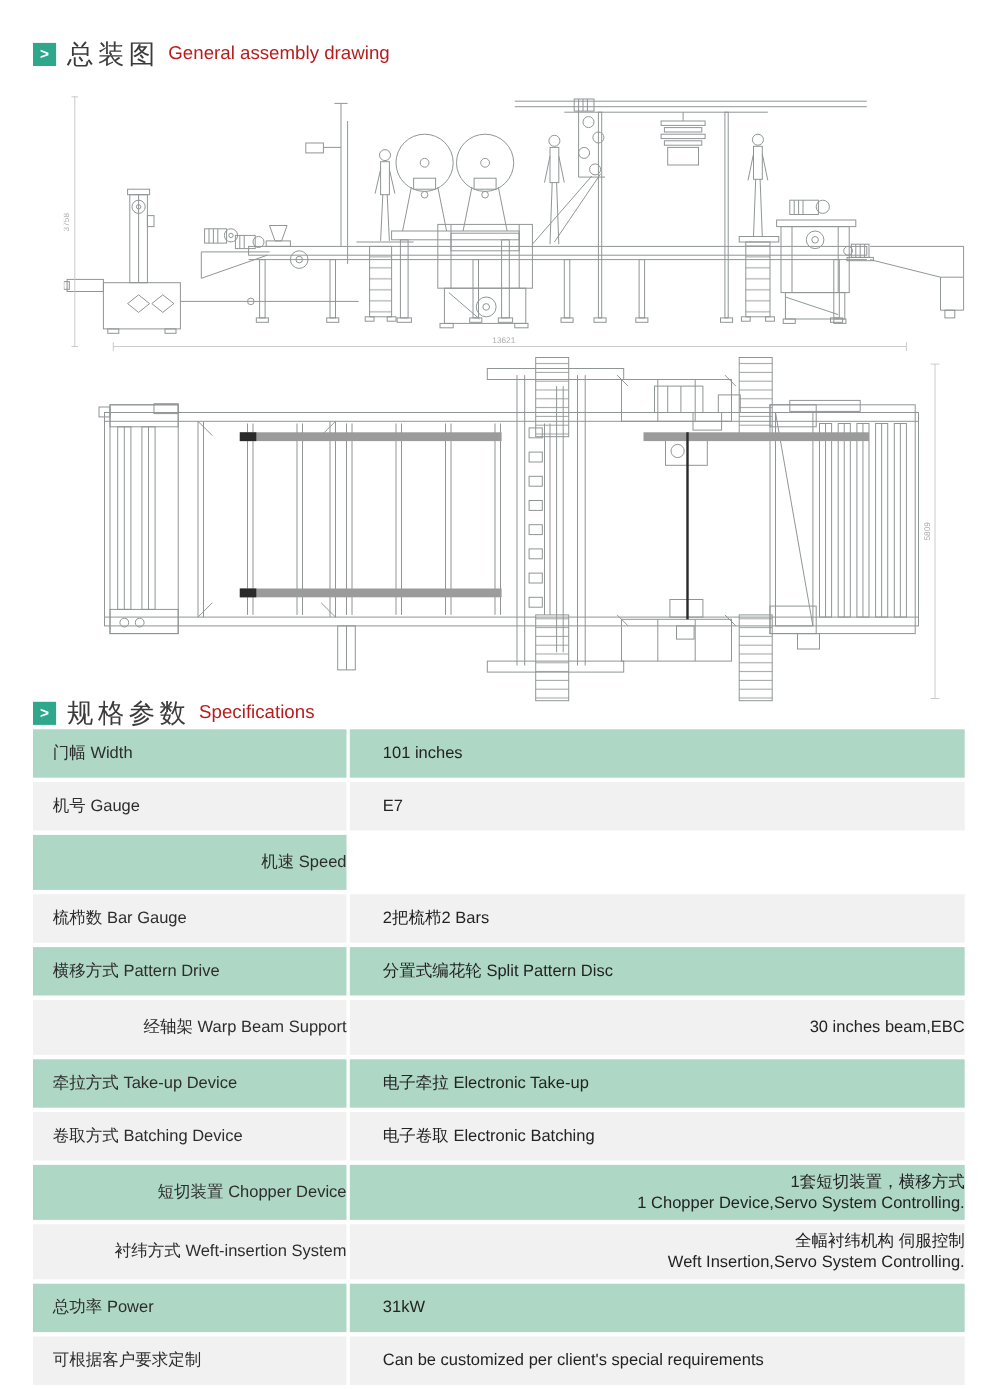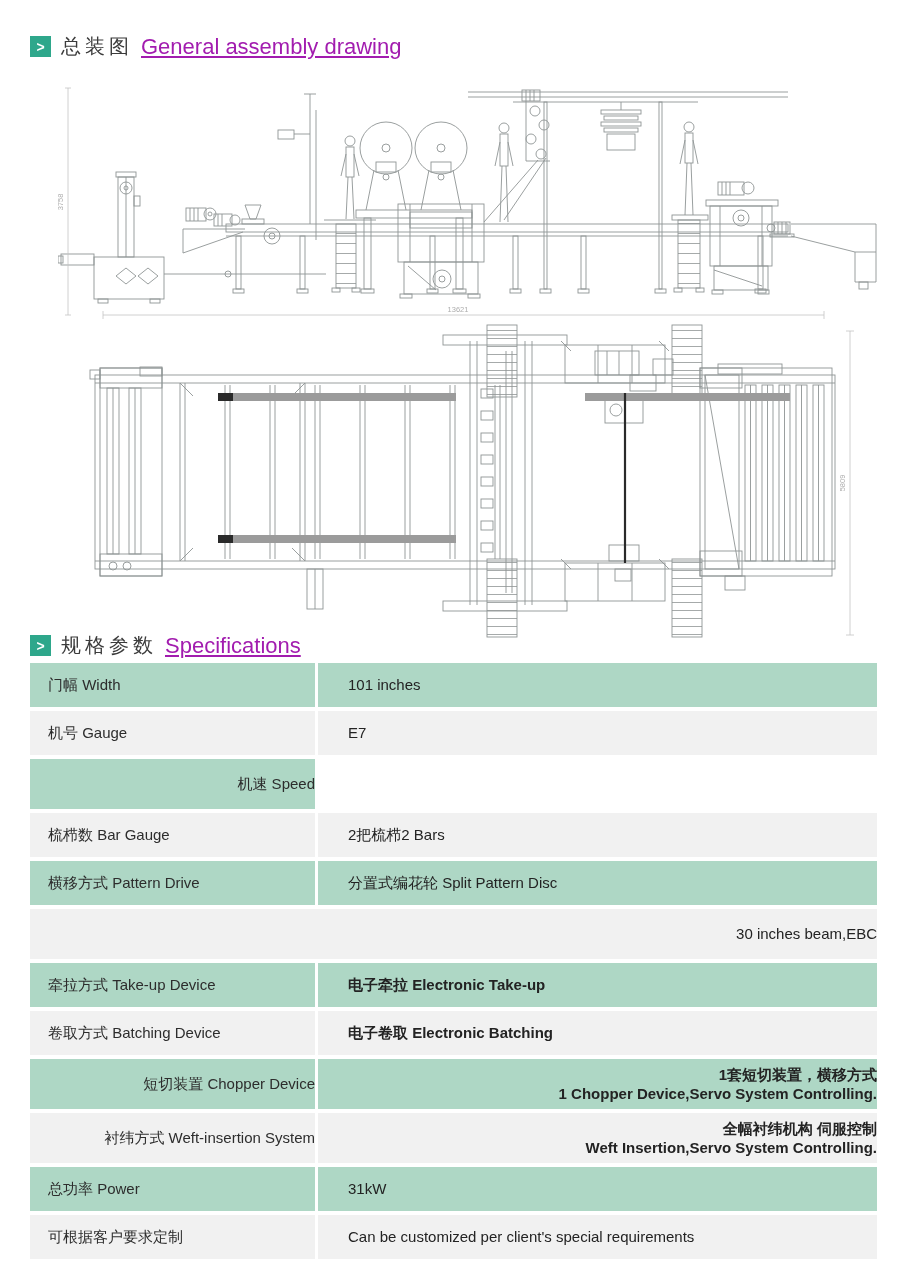--- a/index.html
+++ b/index.html
@@ -8,38 +8,38 @@
     font-family:"Liberation Sans","DejaVu Sans",sans-serif;color:#2d2d2d;
   }
   .section-header{position:absolute;left:30px;display:flex;align-items:center;gap:10px;}
   #hdr-assembly{top:33px;}
   #hdr-specs{top:632px;}
   .hdr-icon{
     width:21px;height:21px;flex:0 0 21px;background:var(--accent,#2ea78b);
     color:#fff;display:flex;align-items:center;justify-content:center;
     font-size:14px;font-weight:bold;line-height:1;
   }
-  .hdr-zh{font-size:20px;color:#3b3b3b;letter-spacing:4px;}
-  .hdr-en{font-size:22px;color:#a21caf;margin-left:-2px;text-decoration:underline;}
+  .hdr-zh{font-size:24px;color:#3b3b3b;letter-spacing:4px;}
+  .hdr-en{font-size:17px;color:#b91c1c;margin-left:-2px;}
   .drawing{position:absolute;}
   #drawing-side{left:58px;top:84px;}
   #drawing-plan{left:85px;top:323px;}
 
   #specs-table{
     position:absolute;left:30px;top:663px;width:847px;
     display:flex;flex-direction:column;gap:4px;
   }
   .spec-row{display:flex;gap:3px;height:44px;}
   .spec-row.tall{height:50px;text-align:right;}
   .spec-row > div{display:flex;flex-direction:column;justify-content:center;box-sizing:border-box;}
   .spec-row:nth-child(odd) > div{background:var(--row-green,#aed7c5);}
   .spec-row:nth-child(even) > div{background:var(--row-gray,#f1f1f1);}
   .spec-label{width:285px;padding-left:18px;font-size:15px;color:#2d2d2d;line-height:1.25;}
   .spec-value{flex:1;padding-left:30px;font-size:15px;color:#232323;line-height:1.28;}
-  .spec-row.bold .spec-value{font-weight:bold;}
+  .spec-row.bold .spec-value{font-weight:normal;}
   svg text{font-family:"Liberation Sans","DejaVu Sans",sans-serif;}
 </style>
 </head>
 <body>
 
 <div id="page">
 
   <div class="section-header" id="hdr-assembly">
     <div class="hdr-icon">&gt;</div>
     <span class="hdr-zh">总装图</span>
@@ -333,20 +333,21 @@
           <div>2把梳栉2 Bars</div>
         </div>
       </div>
       <div class="spec-row">
         <div class="spec-label">横移方式 Pattern Drive</div>
         <div class="spec-value">
           <div>分置式编花轮 Split Pattern Disc</div>
         </div>
       </div>
       <div class="spec-row tall">
+        <div class="spec-label">经轴架 Warp Beam Support</div>
         <div class="spec-value">
           <div>30 inches beam,EBC</div>
         </div>
       </div>
       <div class="spec-row bold">
         <div class="spec-label">牵拉方式 Take-up Device</div>
         <div class="spec-value">
           <div>电子牵拉 Electronic Take-up</div>
         </div>
       </div>

